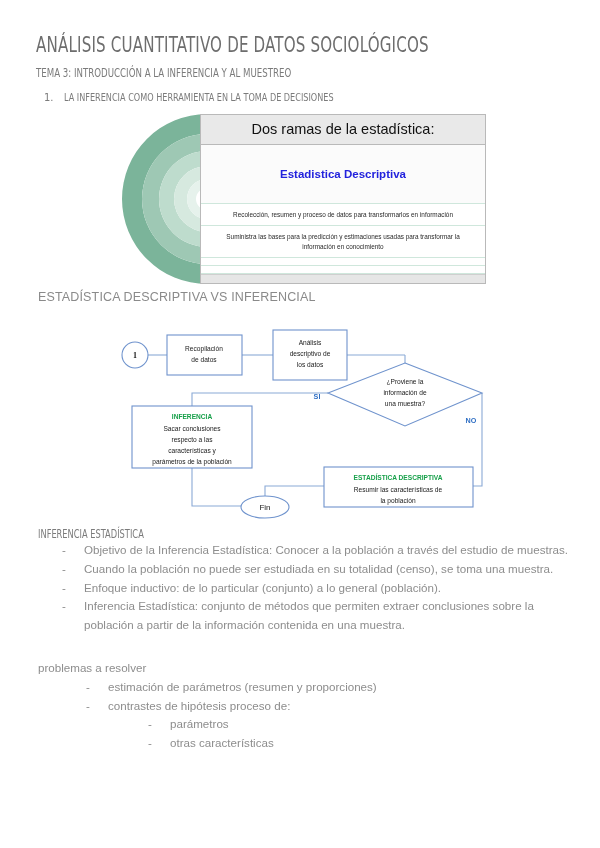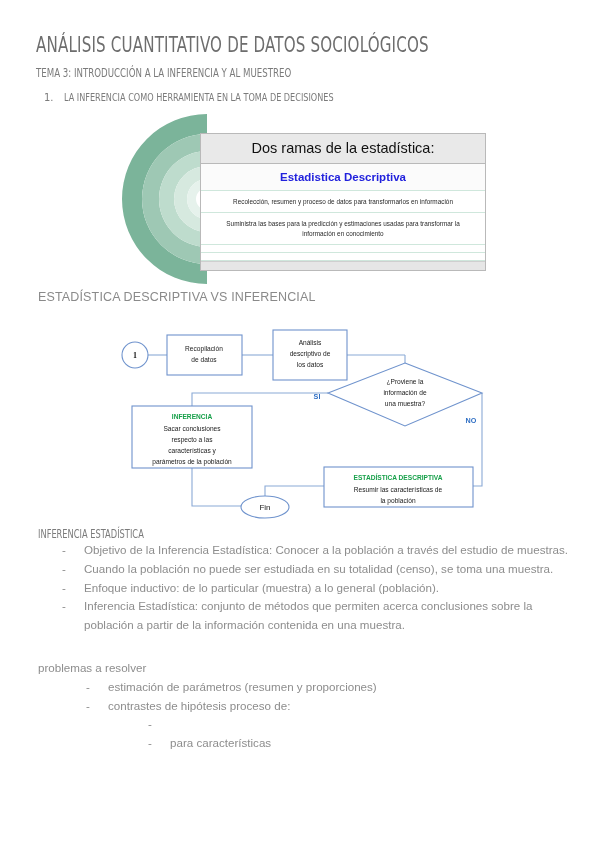--- a/index.html
+++ b/index.html
@@ -101,41 +101,40 @@
   .arcs-layer { position: absolute; left: 0; top: 0; }
 
   .ramas-table {
     position: absolute;
     left: 88px;
     top: 2px;
     width: 286px;
     border: 1px solid #b9b9b9;
     background: #fde047;
     box-sizing: border-box;
-    margin-top: 19px;
   }
   .ramas-row {
     box-sizing: border-box;
     text-align: center;
     border-bottom: 1px solid #cfe7dc;
   }
   .ramas-row:last-child { border-bottom: none; }
   .row-title {
     background: #e9e9e9;
     font-size: 14.5px;
     color: #111;
     padding: 6px 4px 7px;
     border-bottom: 1px solid #b9b9b9;
   }
   .row-branch {
     background: #fbfbfb;
     color: #2222dd;
     font-weight: bold;
     font-size: 11.5px;
-    padding: 7px 4px;
+    padding: 23px 4px;
   }
   .row-branch.plain { background: #ffffff; }
   .row-desc {
     background: #ffffff;
     color: #2a2a2a;
     font-size: 6.4px;
     line-height: 1.45;
     padding: 6px 16px;
   }
   .row-pad { background: #ffffff; height: 8px; }
@@ -306,41 +305,42 @@
     <div class="bullet-row lvl1">
       <span class="dash">-</span>
       <span class="btext">Objetivo de la Inferencia Estadística: Conocer a la población a través del estudio de muestras.</span>
     </div>
     <div class="bullet-row lvl1">
       <span class="dash">-</span>
       <span class="btext">Cuando la población no puede ser estudiada en su totalidad (censo), se toma una muestra.</span>
     </div>
     <div class="bullet-row lvl1">
       <span class="dash">-</span>
-      <span class="btext">Enfoque inductivo: de lo particular (muestra) a lo general (población).</span>
+      <span class="btext">Enfoque inductivo: de lo particular (conjunto) a lo general (población).</span>
     </div>
     <div class="bullet-row lvl1">
       <span class="dash">-</span>
-      <span class="btext">Inferencia Estadística: conjunto de métodos que permiten acerca conclusiones sobre la población a partir de la información contenida en una muestra.</span>
+      <span class="btext">Inferencia Estadística: conjunto de métodos que permiten extraer conclusiones sobre la población a partir de la información contenida en una muestra.</span>
     </div>
   </div>
 
   <div id="block-problemas" class="body-block">
     <div class="plain-line">problemas a resolver</div>
 
     <div class="bullet-row lvl2">
       <span class="dash">-</span>
       <span class="btext">estimación de parámetros (resumen y proporciones)</span>
     </div>
     <div class="bullet-row lvl2">
       <span class="dash">-</span>
       <span class="btext">contrastes de hipótesis proceso de:</span>
     </div>
     <div class="bullet-row lvl3">
       <span class="dash">-</span>
+      <span class="btext">parámetros</span>
     </div>
     <div class="bullet-row lvl3">
       <span class="dash">-</span>
-      <span class="btext">para características</span>
+      <span class="btext">otras características</span>
     </div>
   </div>
 
 </div>
 
 </body></html>

